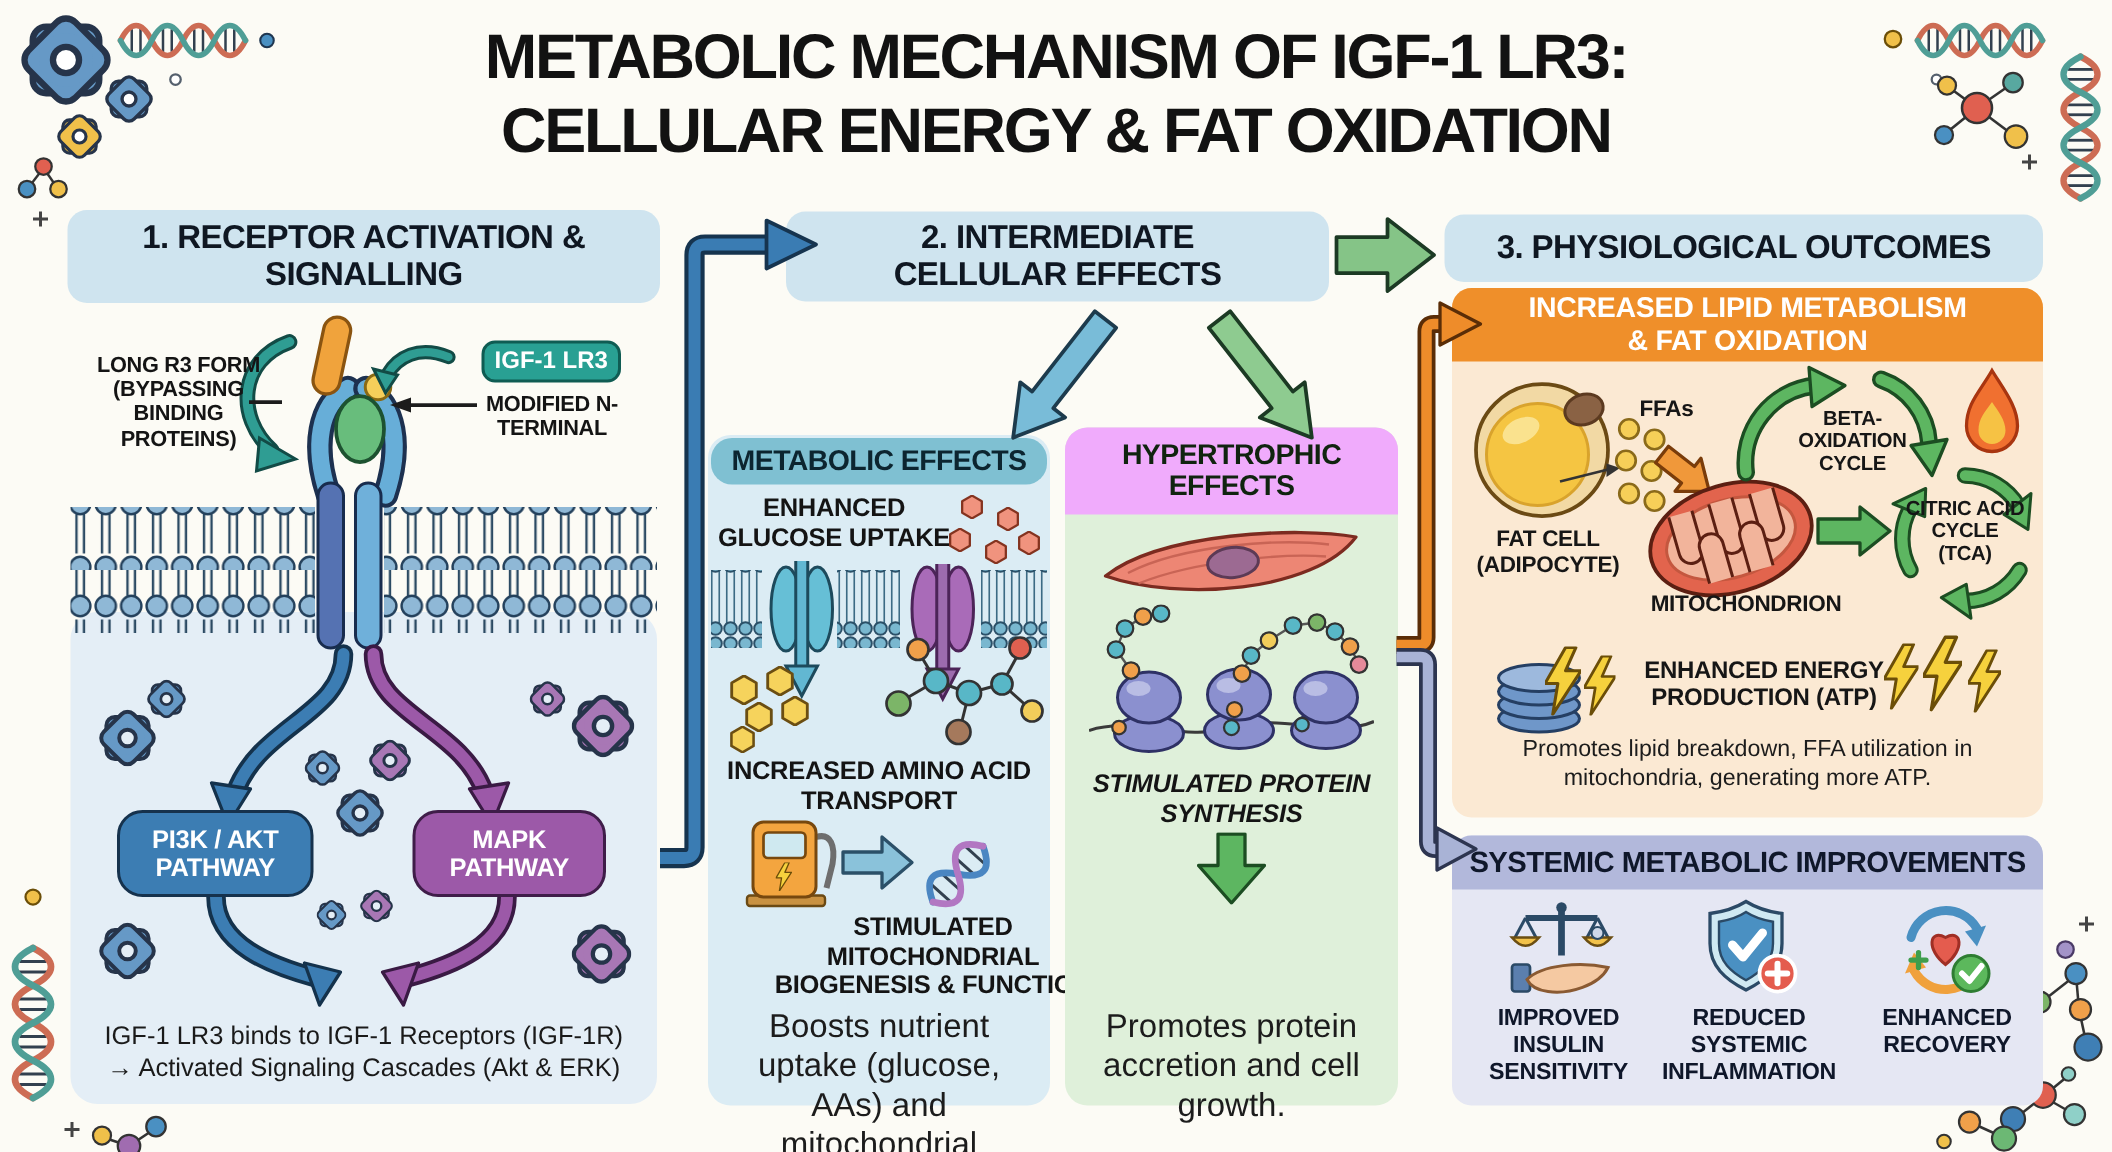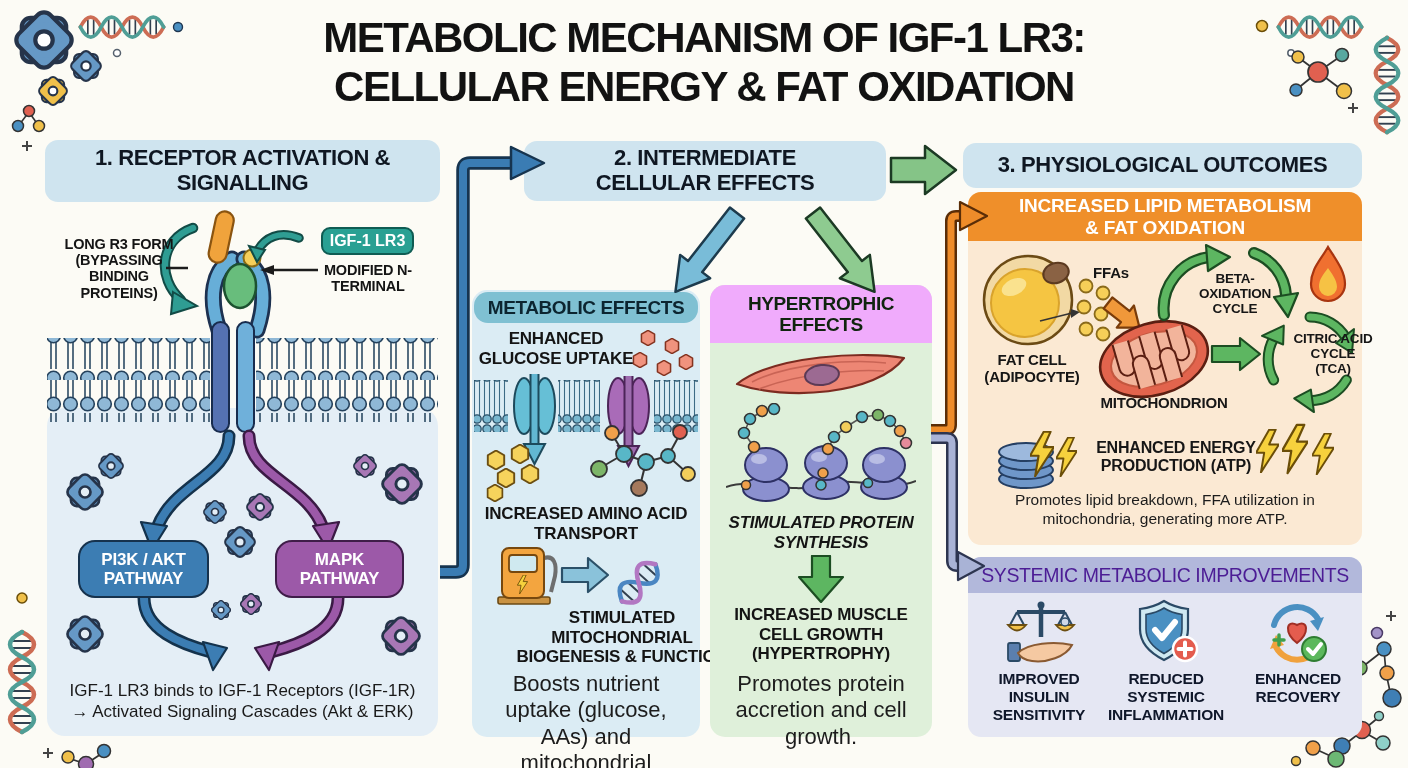--- a/index.html
+++ b/index.html
@@ -61,28 +61,28 @@
 
 #plip { position:absolute; left:968px; top:192px; width:394px; height:353px; background:#fbe9d3; border-radius:13px; }
 #plip-hdr { position:absolute; left:0; top:0; width:394px; height:49px; background:#ef8f2a; border-radius:13px 13px 0 0;
   font-weight:bold; font-size:19px; color:#fff; display:flex; align-items:center; justify-content:center; line-height:1.15; padding:0 42px; text-align:center; letter-spacing:-0.2px; }
 #lip-svg { position:absolute; left:0; top:49px; }
 .t-lip { position:absolute; font-weight:bold; line-height:1.12; text-align:center; color:#161616; letter-spacing:-0.2px; }
 #lbl-ffas { left:108px; top:73px; width:70px; font-size:15px; }
 #lbl-fatcell { left:0px; top:160px; width:128px; font-size:15px; }
 #lbl-mito { left:96px; top:203px; width:200px; font-size:15px; }
 #lbl-beta { left:219px; top:79px; width:96px; font-size:13.5px; }
-#lbl-tca { left:302px; top:139px; width:80px; font-size:13.5px;margin-left:23px; }
+#lbl-tca { left:302px; top:139px; width:80px; font-size:13.5px; }
 #lbl-atp { left:118px; top:247px; width:180px; font-size:16px; }
 #lip-cap { left:16px; top:299px; width:362px; font-size:15.5px; line-height:1.22; }
 
 
 #psys { position:absolute; left:968px; top:557px; width:394px; height:180px; background:#e5e7f3; border-radius:13px; }
 #psys-hdr { position:absolute; left:0; top:0; width:394px; height:36px; background:#b2b8db; border-radius:13px 13px 0 0;
-  font-weight:normal; font-size:19.5px; color:#4c1d95; display:flex; align-items:center; justify-content:center; letter-spacing:-0.4px; }
+  font-weight:bold; font-size:19.5px; color:#0f172a; display:flex; align-items:center; justify-content:center; letter-spacing:-0.4px; }
 .sys-lbl { position:absolute; top:113px; font-weight:bold; font-size:15.5px; line-height:1.15; text-align:center; color:#0f172a; letter-spacing:-0.2px; }
 #sys1-lbl { left:6px; width:130px; }
 #sys2-lbl { left:133px; width:130px; }
 #sys3-lbl { left:267px; width:126px; }
 #sys1-icon { position:absolute; left:38px; top:44px; }
 #sys2-icon { position:absolute; left:166px; top:42px; }
 #sys3-icon { position:absolute; left:294px; top:44px; }
 
 #decor, #connectors { position:absolute; left:0; top:0; pointer-events:none; }
 #decor { z-index:0; }
@@ -448,21 +448,20 @@
       <circle cx="142" cy="80" r="4.5" fill="#58b7c7"></circle>
     </g>
   </svg>
 
   <div id="hyp-item1" class="t17">STIMULATED PROTEIN SYNTHESIS</div>
 
   <svg id="hyp-arrow" width="46" height="48" viewBox="0 0 46 48">
     <polygon points="14,1 32,1 32,22 45,22 23,47 1,22 14,22" fill="#5db661" stroke="#1c4d22" stroke-width="2.2" stroke-linejoin="round"></polygon>
   </svg>
 
-  <div id="hyp-item2" class="t17">INCREASED MUSCLE CELL GROWTH (HYPERTROPHY)</div>
   <div id="hyp-cap" class="tcap">Promotes protein accretion and cell growth.</div>
 </section>
 
 <section id="plip">
   <div id="plip-hdr">INCREASED LIPID METABOLISM &amp; FAT OXIDATION</div>
 
   <svg id="lip-svg" width="394" height="304" viewBox="0 0 394 304">
 
     <g>
       <circle cx="60" cy="59" r="44" fill="#f2d9a4" stroke="#6b4a14" stroke-width="2.5"></circle>

